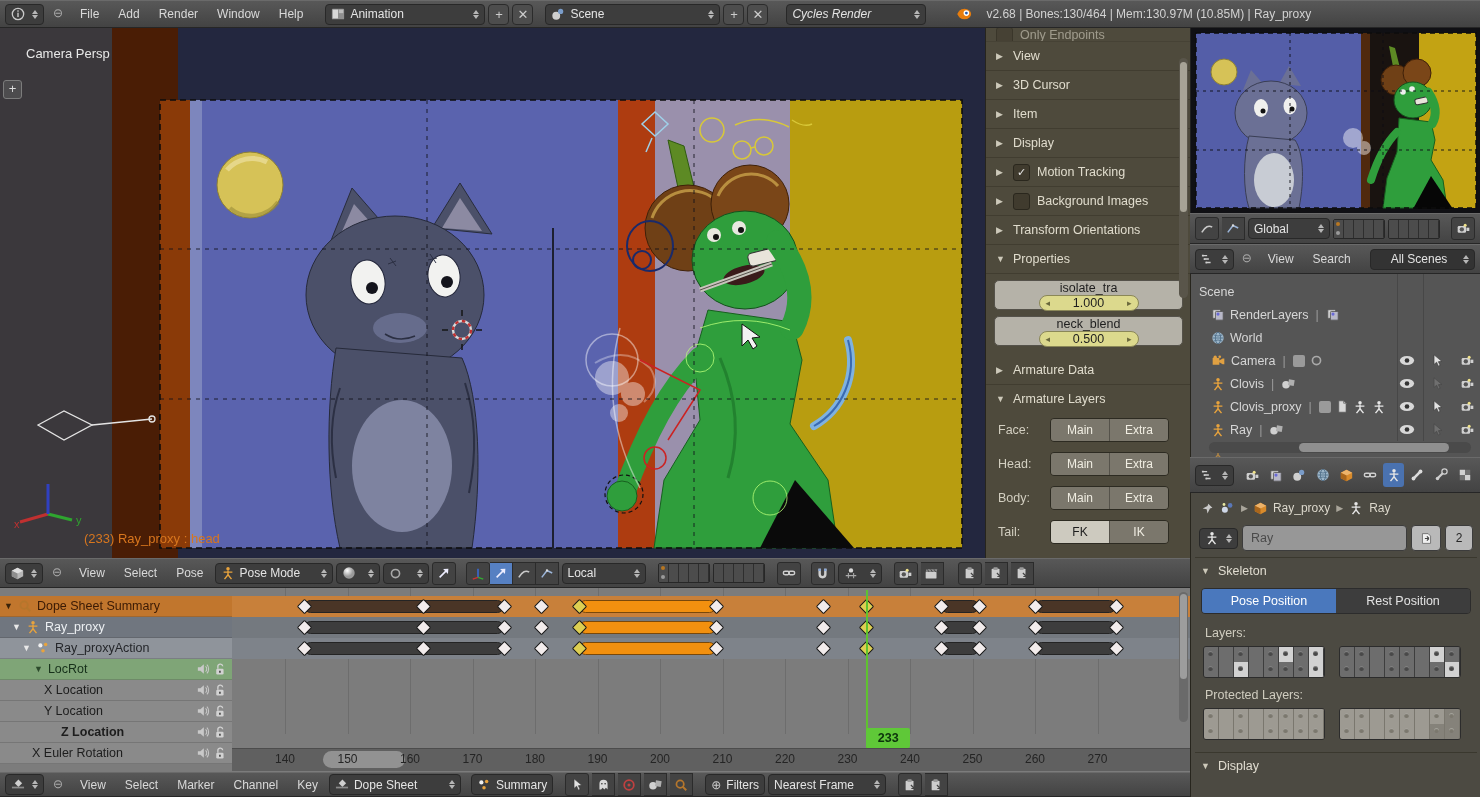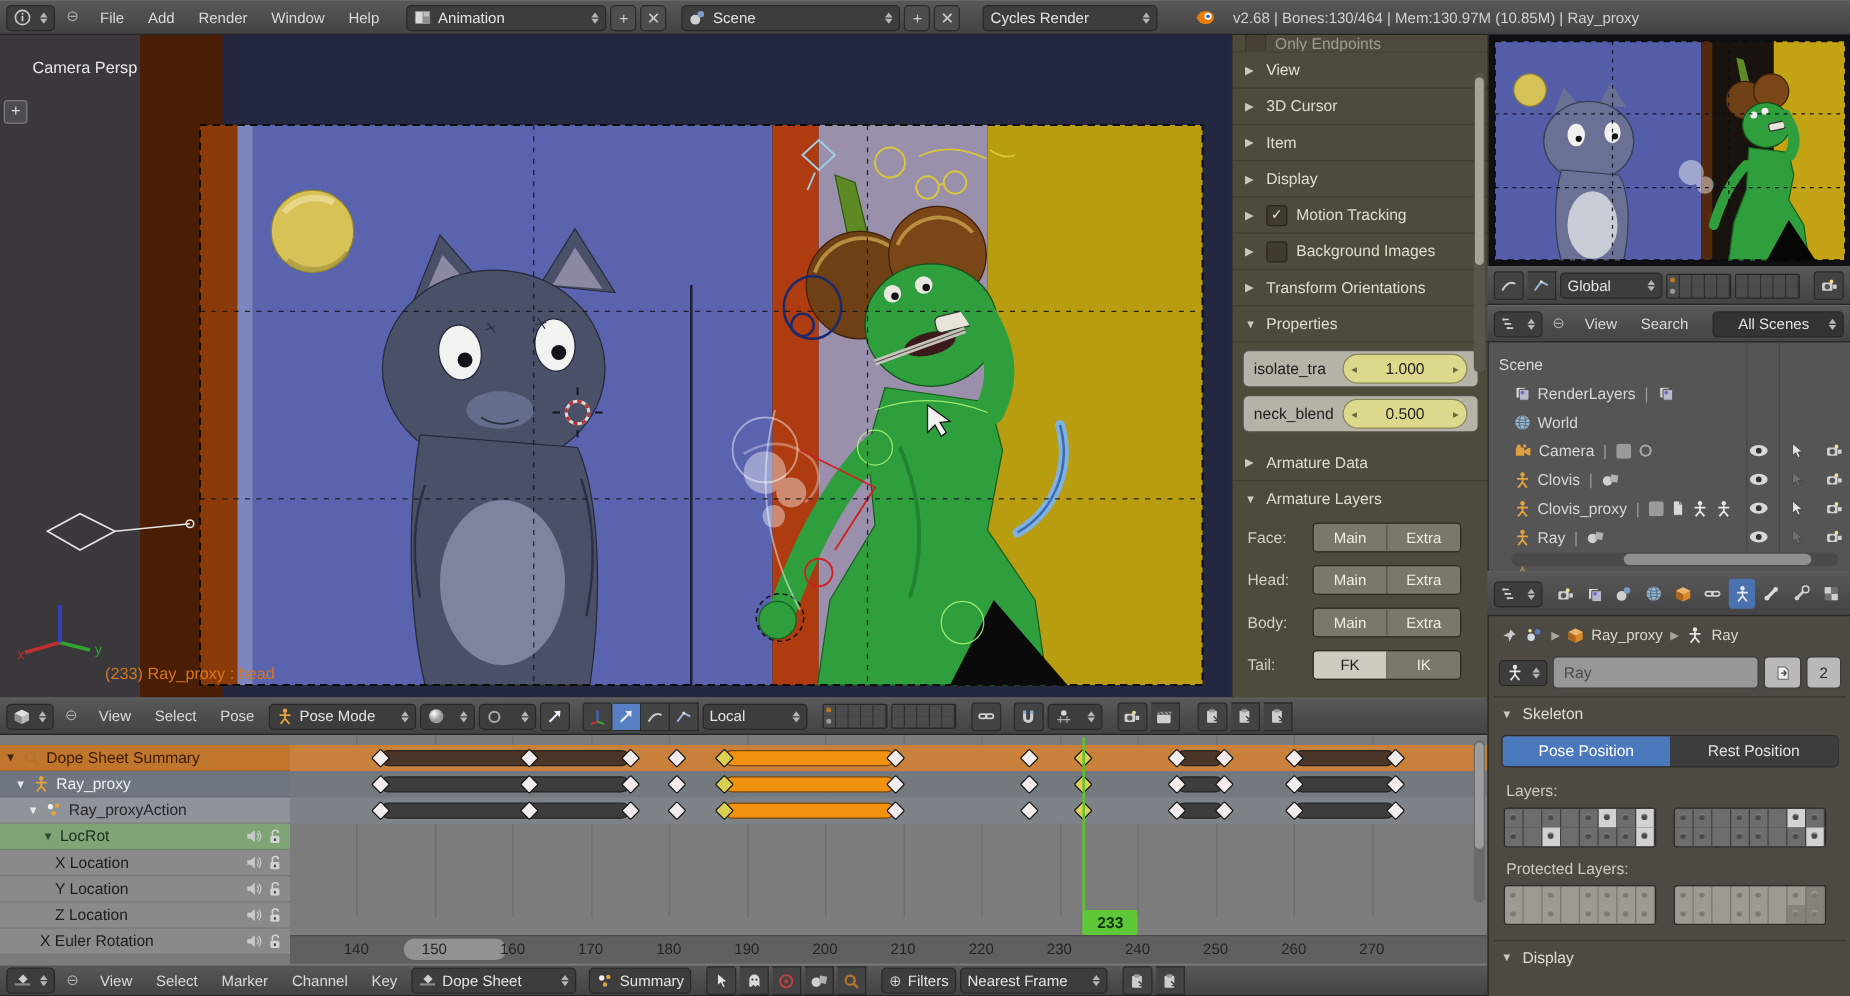--- a/index.html
+++ b/index.html
@@ -33,21 +33,21 @@
   .lgrid b.dot::after{content:"";position:absolute;left:2px;top:2px;width:4px;height:4px;border-radius:3px;background:#b87722;}
   .lgrid b.dot2::after{content:"";position:absolute;left:2px;top:2px;width:4px;height:4px;border-radius:3px;background:#9a9a9a;}
   
   #npanel{background:#4e4a3c;border-left:1px solid #27251d;}
   .np-row{position:relative;height:28px;display:flex;align-items:center;gap:7px;padding:0 10px;color:#e0dccd;
           border-bottom:1px solid #413d30;font-size:12.5px;}
   .np-tri{font-size:9px;color:#cdc9ba;width:10px;}
   .np-check{width:15px;height:15px;background:#403b2e;border:1px solid #2a271d;border-radius:3px;color:#e8e8e8;
             font-size:11px;line-height:14px;text-align:center;}
   .np-slider{margin:6px 8px 0 8px;height:30px;background:#b5b2a8;border:1px solid #55524a;border-radius:5px;
-             display:flex;align-items:center;justify-content:space-between;padding:0 8px;box-sizing:border-box;}
+             display:flex;align-items:center;justify-content:space-between;padding:0 8px;box-sizing:border-box;flex-direction:column;}
   .np-slider .sl-label{color:#1e1e1e;font-size:12.5px;}
   .np-pill{background:#dcd98d;border:1px solid #8a8758;border-radius:12px;height:22px;min-width:86px;display:flex;
            align-items:center;justify-content:space-between;color:#1e1e1e;padding:0 6px;font-size:12.5px;}
   .np-pill .pa{font-size:9px;color:#6a683c;}
   .lay-row{display:flex;align-items:center;gap:8px;padding:5px 12px;}
   .lay-lbl{width:44px;color:#d3cfc1;font-size:12.5px;}
   .seg{display:flex;border-radius:4px;overflow:hidden;border:1px solid #2d2b22;}
   .seg span{width:58px;height:22px;background:#7b776c;color:#f0ede2;display:flex;align-items:center;justify-content:center;
             font-size:12px;border-right:1px solid #55524a;}
   .seg span:last-child{border-right:none;}
@@ -304,21 +304,21 @@
         <span class="ddlbl" style="flex: 1 1 0%;">Scene</span>
         <span class="arrows">
           <i class="up"></i>
           <i class="dn"></i>
         </span>
       </div>
       <div class="sq-btn">+</div>
       <div class="sq-btn">✕</div>
       <span style="width: 12px;"></span>
       <div class="dd" style="width: 140px;">
-        <span class="ddlbl" style="flex: 1 1 0%;">Cycles Render</span>
+        <span class="ddlbl" style="flex: 1 1 0%; font-style: italic;">Cycles Render</span>
         <span class="arrows">
           <i class="up"></i>
           <i class="dn"></i>
         </span>
       </div>
       <span style="width: 24px;"></span>
       <span class="icon">
         <svg width="17" height="14" viewBox="0 0 18 14">
           <ellipse cx="9" cy="7" rx="7" ry="5.6" fill="#e87d0d"></ellipse>
           <circle cx="11" cy="6" r="3" fill="#fff"></circle>
@@ -815,21 +815,21 @@
           </span>
           <span class="icon">
             <svg width="13" height="13" viewBox="0 0 16 16">
               <rect x="4" y="7" width="9" height="7" rx="1.5" fill="#d2d2d2"></rect>
               <path d="M6 7 L6 5 a3 3 0 0 1 6 -1" fill="none" stroke="#d2d2d2" stroke-width="1.6"></path>
               <rect x="7.5" y="9.5" width="2" height="2.5" fill="#444"></rect>
             </svg>
           </span>
         </span>
       </div>
-      <div class="ch-row" style="top: 134px; background: rgb(138, 138, 138); color: rgb(29, 29, 29); padding-left: 44px;">
+      <div class="ch-row" style="top: 134px; background: rgb(138, 138, 138); color: rgb(29, 29, 29); padding-left: 61px; font-weight: bold;">
         <span>Z Location</span>
         <span class="ch-right">
           <span class="icon">
             <svg width="14" height="12" viewBox="0 0 16 14">
               <path d="M2 5 L5 5 L9 1.5 L9 12.5 L5 9 L2 9Z" fill="#c9c9c9"></path>
               <path d="M11 4 a4 4 0 0 1 0 6 M12.5 2 a7 7 0 0 1 0 10" stroke="#c9c9c9" stroke-width="1.2" fill="none"></path>
             </svg>
           </span>
           <span class="icon">
             <svg width="13" height="13" viewBox="0 0 16 16">

